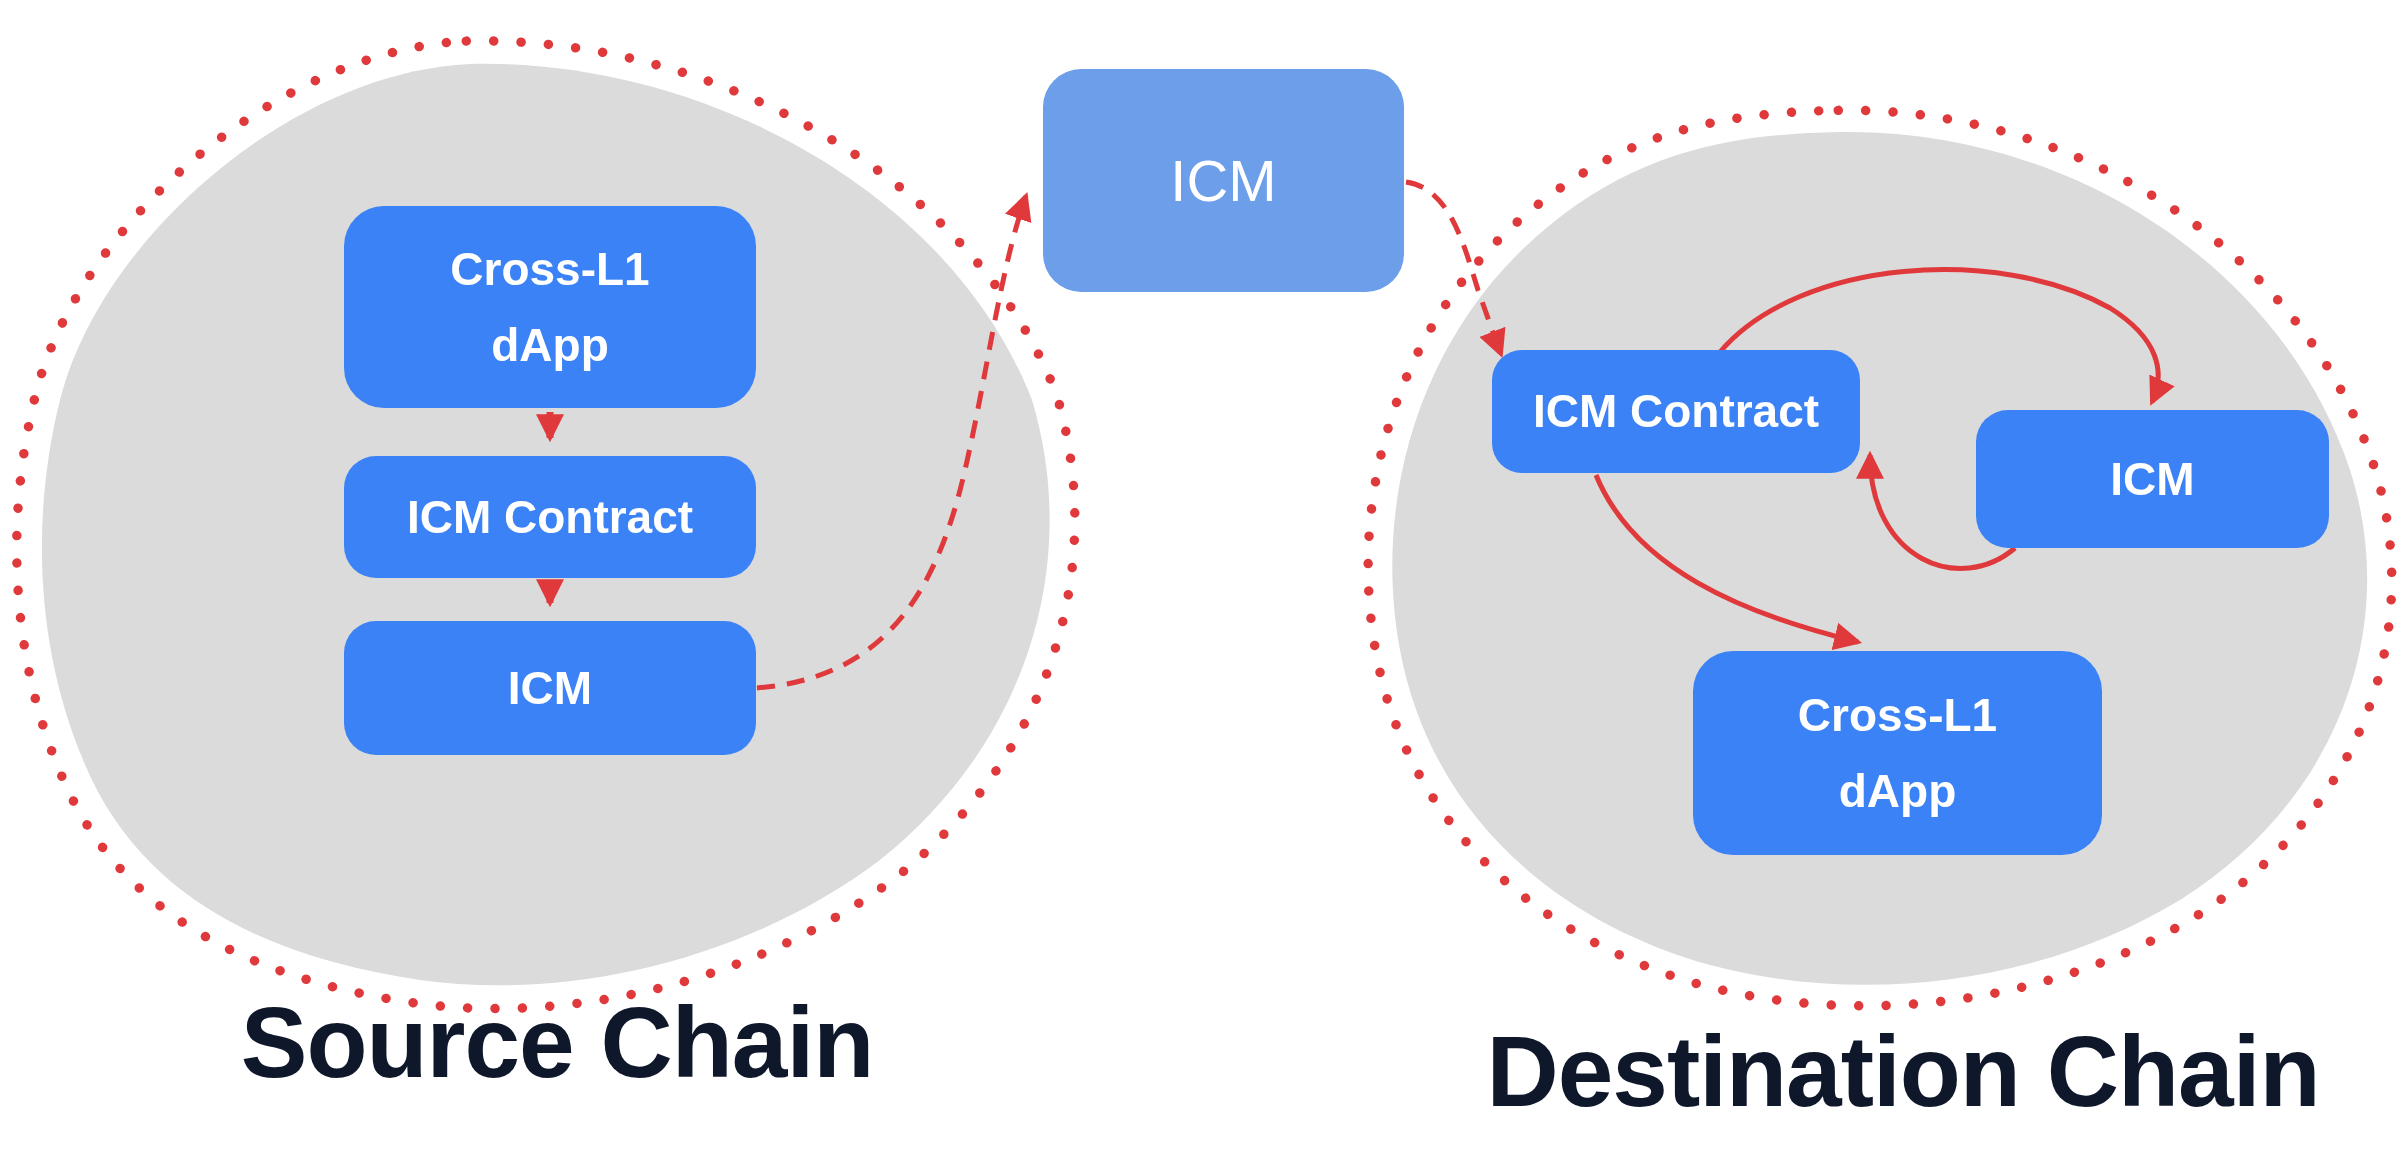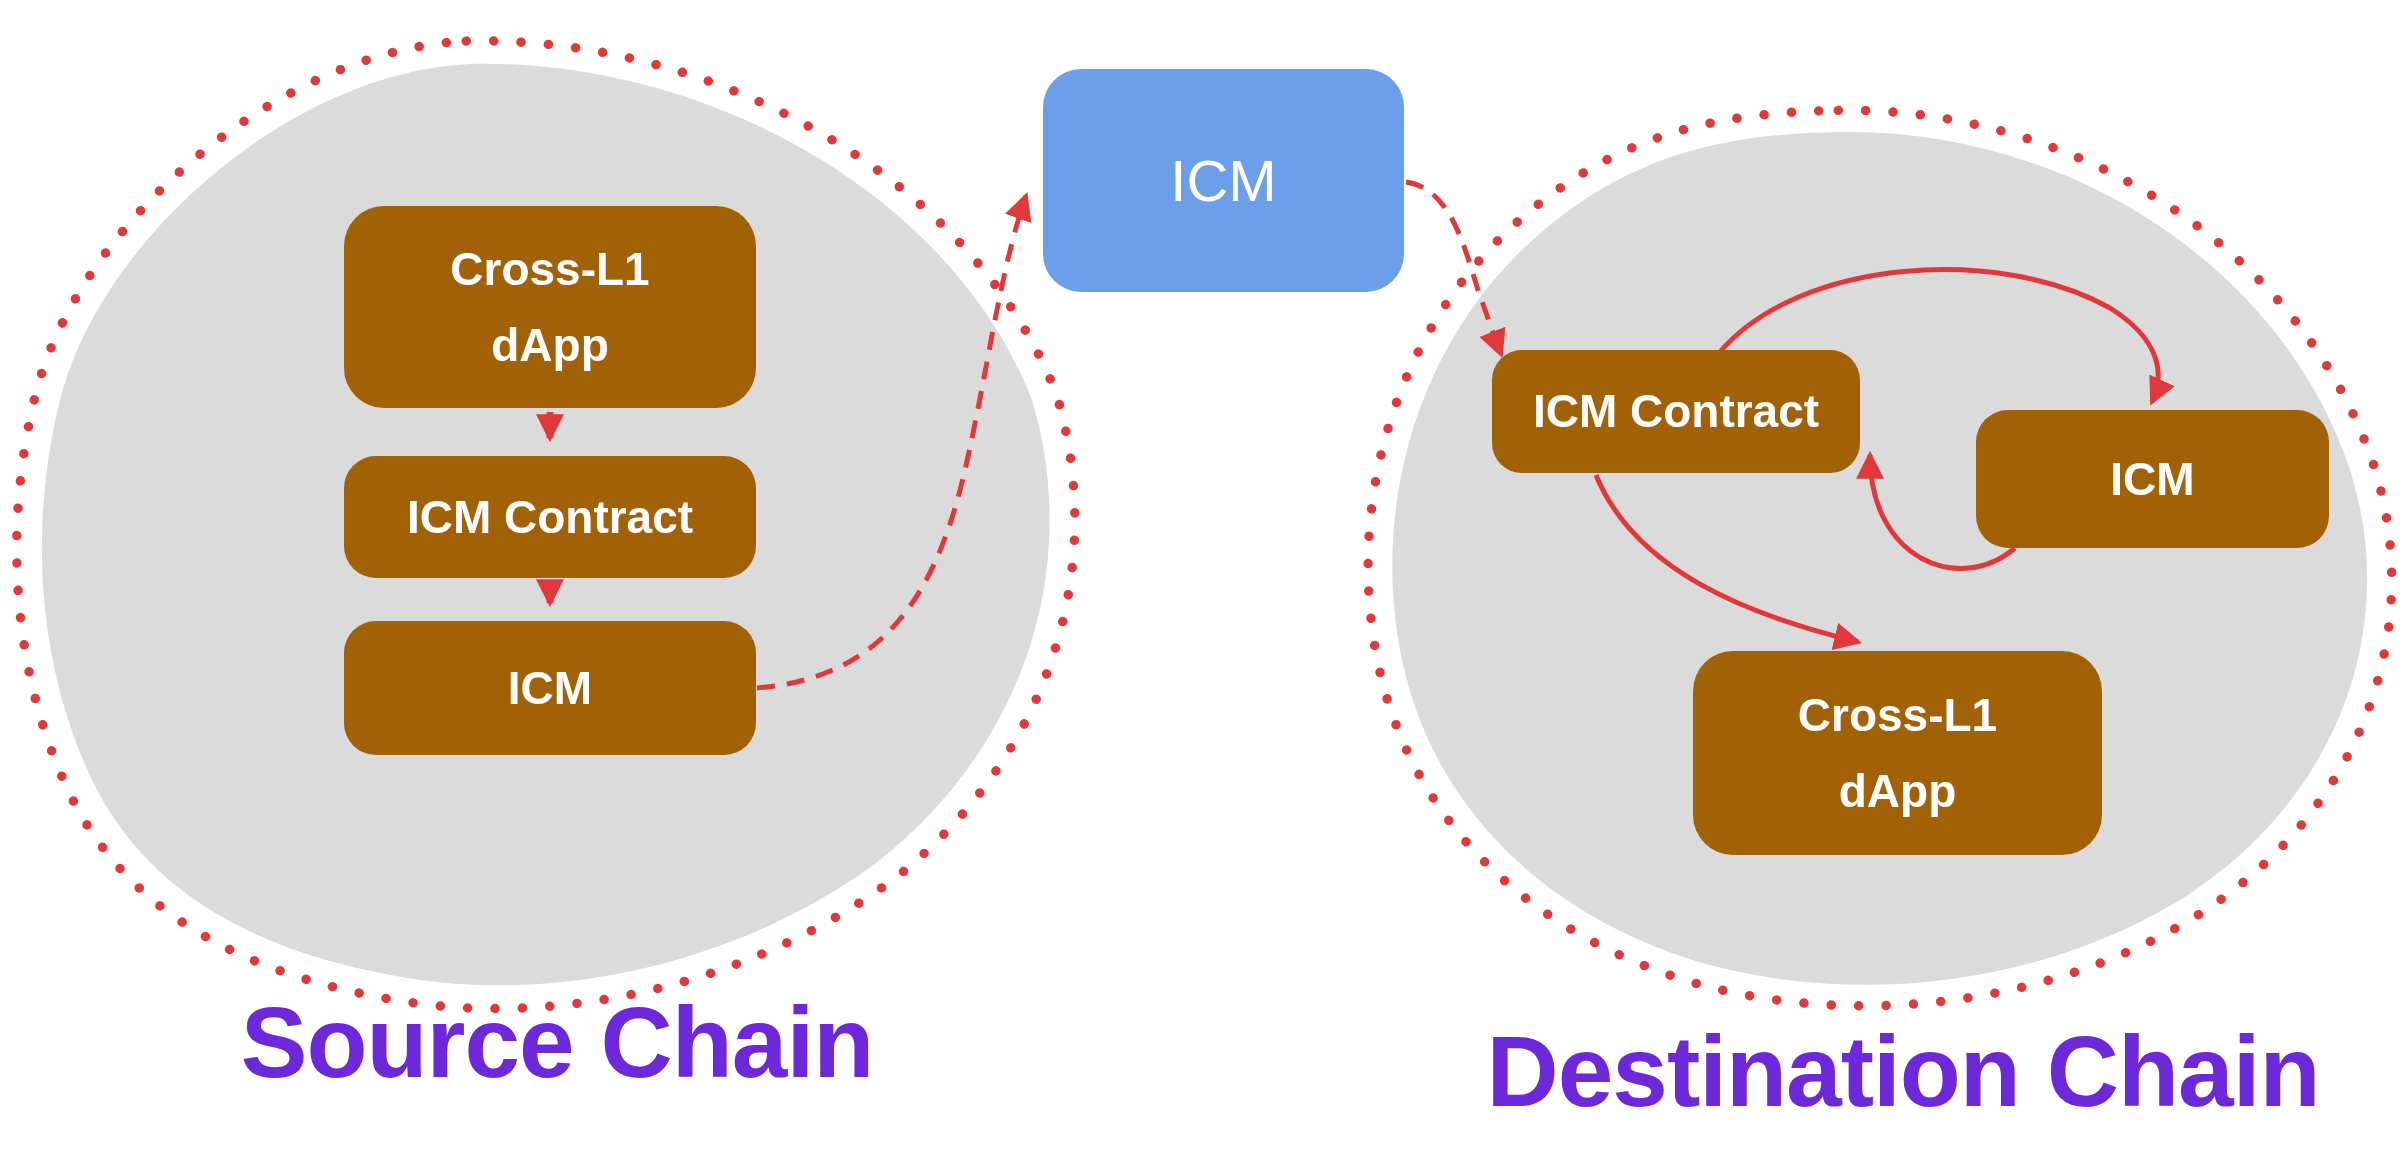--- a/index.html
+++ b/index.html
@@ -18,40 +18,40 @@
     flex-direction:column;
     align-items:center;
     justify-content:center;
     text-align:right;
     color:#ffffff;
     font-weight:700;
     line-height:1.22;
     box-sizing:border-box;
     gap:20px;
   }
-  .red{background:#a16207;}
+  .red{background:#3b82f6;}
   .blue{background:#6D9EEA;font-weight:500;}
 
   
   .src-dapp{left:344px;top:206px;width:412px;height:202px;border-radius:40px;font-size:46px;}
   .src-icmcontract{left:344px;top:456px;width:412px;height:122px;border-radius:32px;font-size:46px;}
   .src-icm{left:344px;top:621px;width:412px;height:134px;border-radius:32px;font-size:46px;}
 
   
   .relayer{left:1043px;top:69px;width:361px;height:223px;border-radius:38px;font-size:58px;line-height:1.3;}
 
   
   .dst-icmcontract{left:1492px;top:350px;width:368px;height:123px;border-radius:30px;font-size:46px;}
   .dst-icm{left:1976px;top:410px;width:353px;height:138px;border-radius:32px;font-size:46px;}
   .dst-dapp{left:1693px;top:651px;width:409px;height:204px;border-radius:40px;font-size:46px;}
 
   
   .chain-label{
     position:absolute;
-    color:#6d28d9;
+    color:#0f172a;
     font-weight:700;
     font-size:100px;
     letter-spacing:-1px;
     text-align:center;
     white-space:nowrap;
   }
   .src-label{left:92px;top:985px;width:930px;}
   .dst-label{left:1400px;top:1014px;width:1006px;}
 </style>
 </head>

